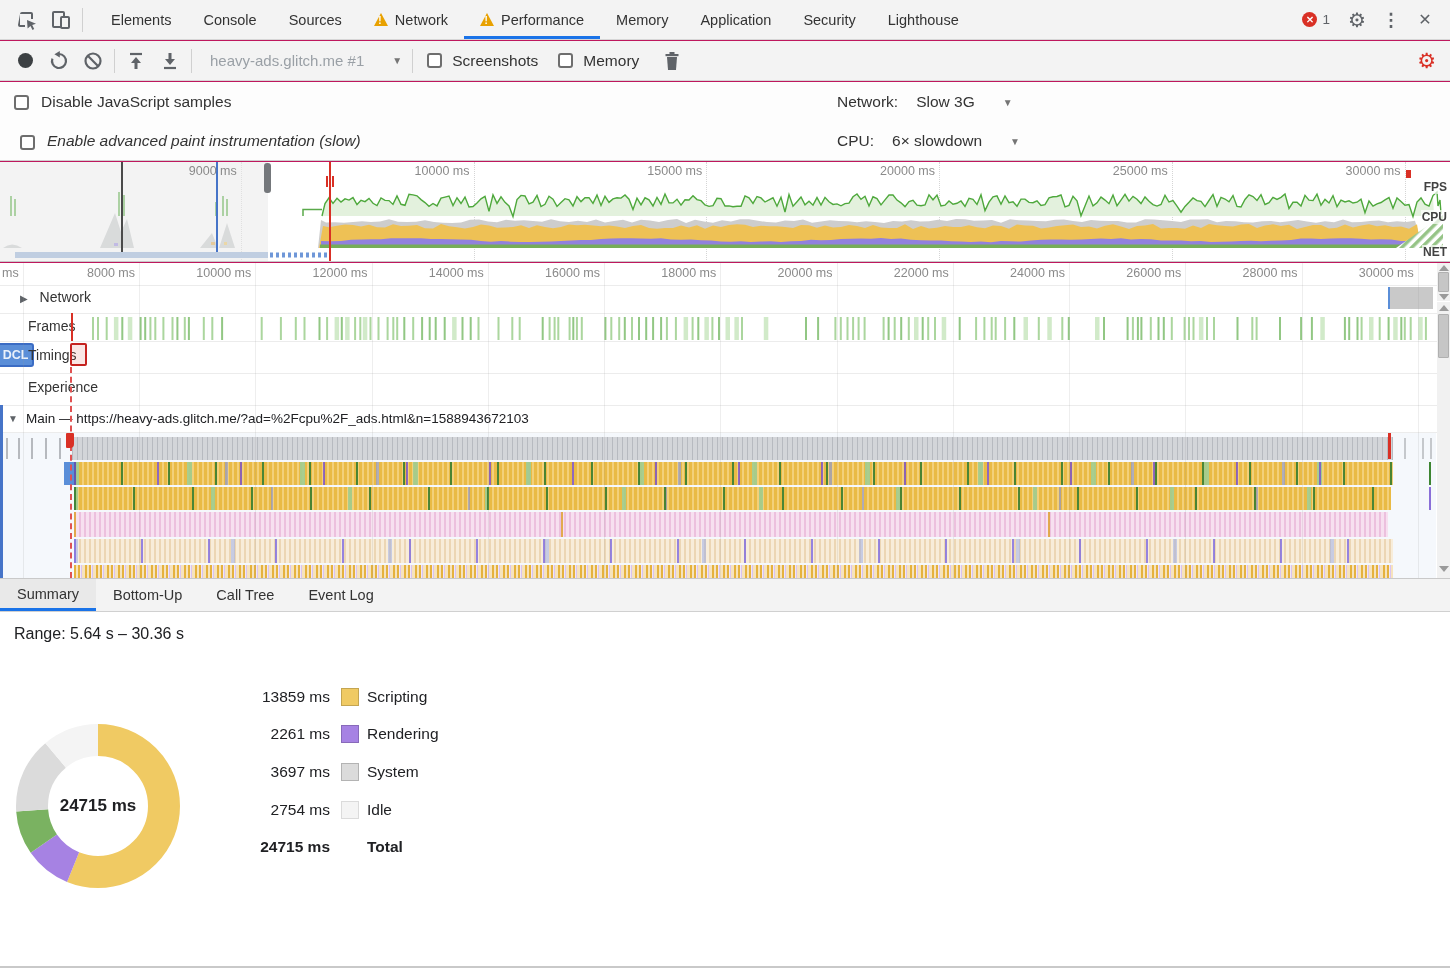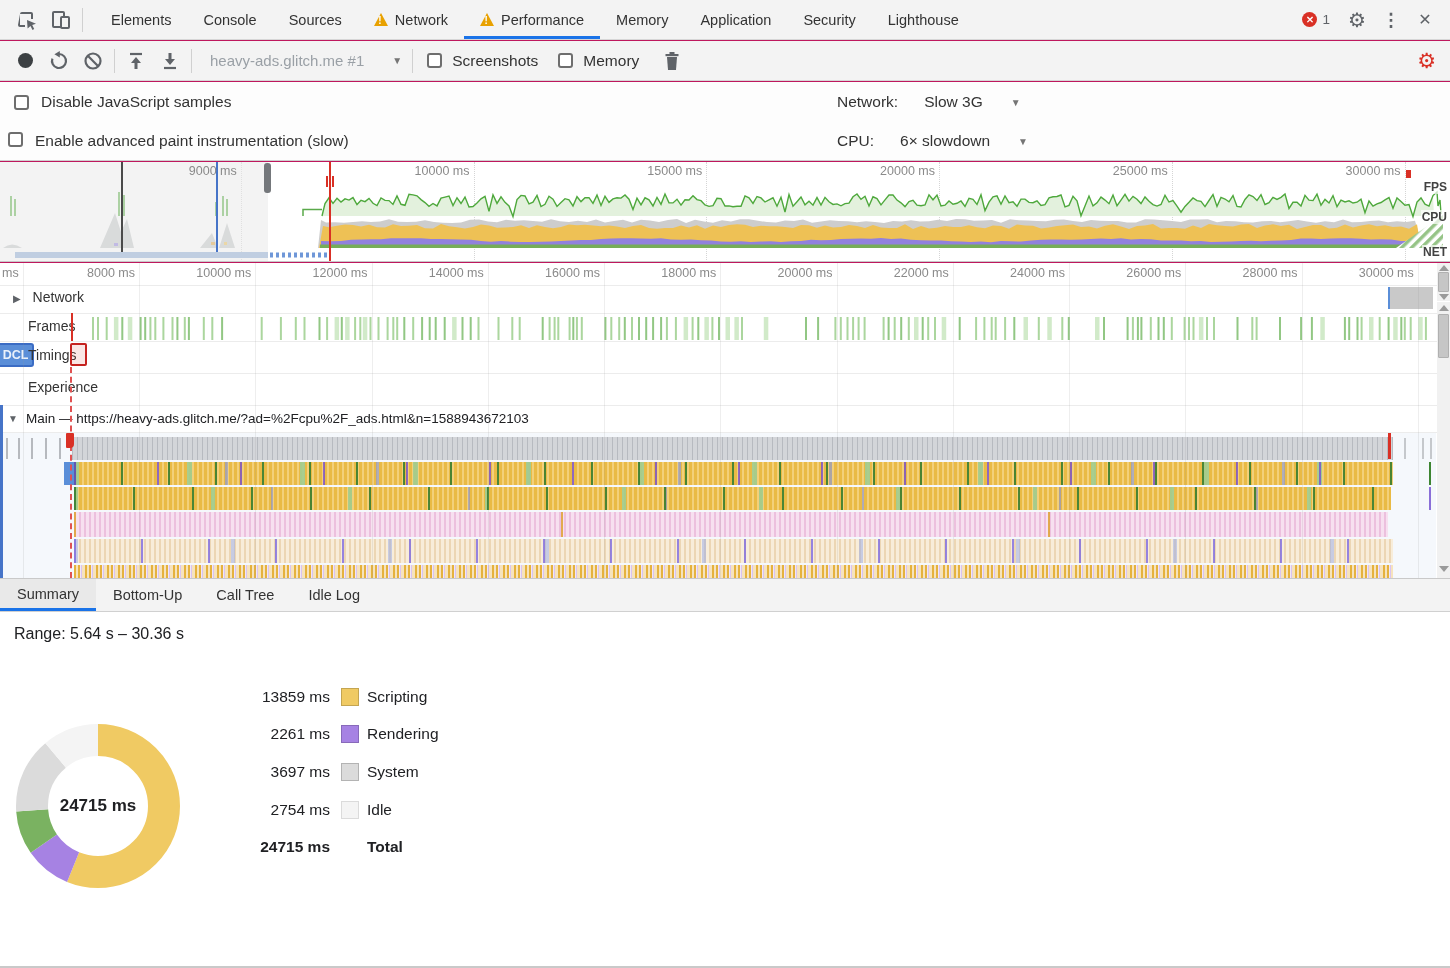--- a/index.html
+++ b/index.html
@@ -32,25 +32,25 @@
   .hist-label { font-size:15px; color:#9aa0a6; margin-right:28px; margin-left:8px; }
   .dd-arrow { font-size:10px; color:#757575; }
   .cb { width:15px; height:15px; border:2px solid #6e6e6e; border-radius:3px; background:#fff; display:inline-block; flex:none; }
   .cb-row { display:flex; align-items:center; margin:0 10px; cursor:pointer; }
   .cb-label { font-size:15.5px; color:#333; margin-left:10px; }
   .red-gear { font-size:21px; color:#d93025; margin-left:auto; margin-right:14px; }
 
   
   .settings { position:absolute; top:82px; left:0; width:1450px; height:79px; background:#fdfdfd; border-bottom:1px solid #cfcfcf; }
   .set-row1 { position:absolute; top:11px; left:14px; display:flex; align-items:center; }
-  .set-row2 { position:absolute; top:50px; left:8px; display:flex; align-items:flex-start; }
+  .set-row2 { position:absolute; top:50px; left:20px; display:flex; align-items:flex-end;font-style:italic; }
   .set-label { font-size:15.5px; color:#333; margin-left:12px; }
   .net-row { position:absolute; top:11px; left:837px; display:flex; align-items:center; }
   .cpu-row { position:absolute; top:50px; left:837px; display:flex; align-items:center; }
-  .sel-label { font-size:15.5px; color:#333; margin-right:26px; }
+  .sel-label { font-size:15.5px; color:#333; margin-right:18px; }
   .sel-value { font-size:15.5px; color:#333; margin-right:28px; cursor:pointer; }
 
   
   .overview { position:absolute; top:162px; left:0; width:1450px; height:100px; background:#fff; border-bottom:1px solid #c9c9c9; overflow:hidden; }
   .ov-tick { position:absolute; top:2px; width:156px; text-align:right; font-size:12.5px; color:#8a8a8a; z-index:6; pointer-events:none; }
   .ov-grid { position:absolute; top:0; width:0; height:98px; border-left:1px dotted #d5d5d5; z-index:1; }
   .curtain { position:absolute; top:0; left:0; width:268px; height:100px; background:rgba(233,233,233,0.55); z-index:4; }
   .grip { position:absolute; top:1px; left:264px; width:7px; height:30px; background:#74777b; border-radius:3px; z-index:7; cursor:ew-resize; }
   .ov-line { position:absolute; top:0; width:2px; z-index:5; }
   .ov-side-label { position:absolute; right:2px; font-size:12px; font-weight:bold; color:#424242; z-index:6; background:rgba(255,255,255,0.7); padding:0 1px; }
@@ -367,21 +367,21 @@
         <div class="ruler-tick" style="left: 1257.75px;">30000 ms</div>
       </div>
 
     <div class="track-sep" style="top:22px"></div>
     <div class="track-sep" style="top:50px"></div>
     <div class="track-sep" style="top:78px"></div>
     <div class="track-sep" style="top:110px"></div>
     <div class="track-sep" style="top:142px"></div>
     <div class="track-sep" style="top:169px"></div>
 
-    <div class="track-label" style="left:13px;top:26px">
+    <div class="track-label" style="left:20px;top:26px">
       <span class="expander">▶</span>
       <span>Network</span>
     </div>
     <div class="net-block"></div>
 
     <div class="track-label" style="left:28px;top:55px">
       <span>Frames</span>
     </div>
     <svg id="frames-chart" width="1436" height="28" style="position:absolute;left:0;top:50px;z-index:1">
         <rect x="92.0" y="4" width="2" height="23" fill="#9ccf8d" opacity="0.85"></rect>
@@ -589,21 +589,21 @@
     <div class="btab active">
         <span>Summary</span>
       </div>
     <div class="btab">
         <span>Bottom-Up</span>
       </div>
     <div class="btab">
         <span>Call Tree</span>
       </div>
     <div class="btab">
-        <span>Idle Log</span>
+        <span>Event Log</span>
       </div>
   </div>
 
   <div class="summary">
     <div class="range-text">Range: 5.64 s – 30.36 s</div>
     <div class="donut-wrap">
       <svg id="donut" width="168" height="168">
           <circle cx="84" cy="84" r="66" fill="none" stroke="#f0ca63" stroke-width="32" stroke-dasharray="232.54 182.15" stroke-dashoffset="0.00" transform="rotate(-90 84 84)"></circle>
           <circle cx="84" cy="84" r="66" fill="none" stroke="#a682e3" stroke-width="32" stroke-dasharray="37.94 376.75" stroke-dashoffset="-232.54" transform="rotate(-90 84 84)"></circle>
           <circle cx="84" cy="84" r="66" fill="none" stroke="#7ab261" stroke-width="32" stroke-dasharray="35.55 379.14" stroke-dashoffset="-270.48" transform="rotate(-90 84 84)"></circle>

